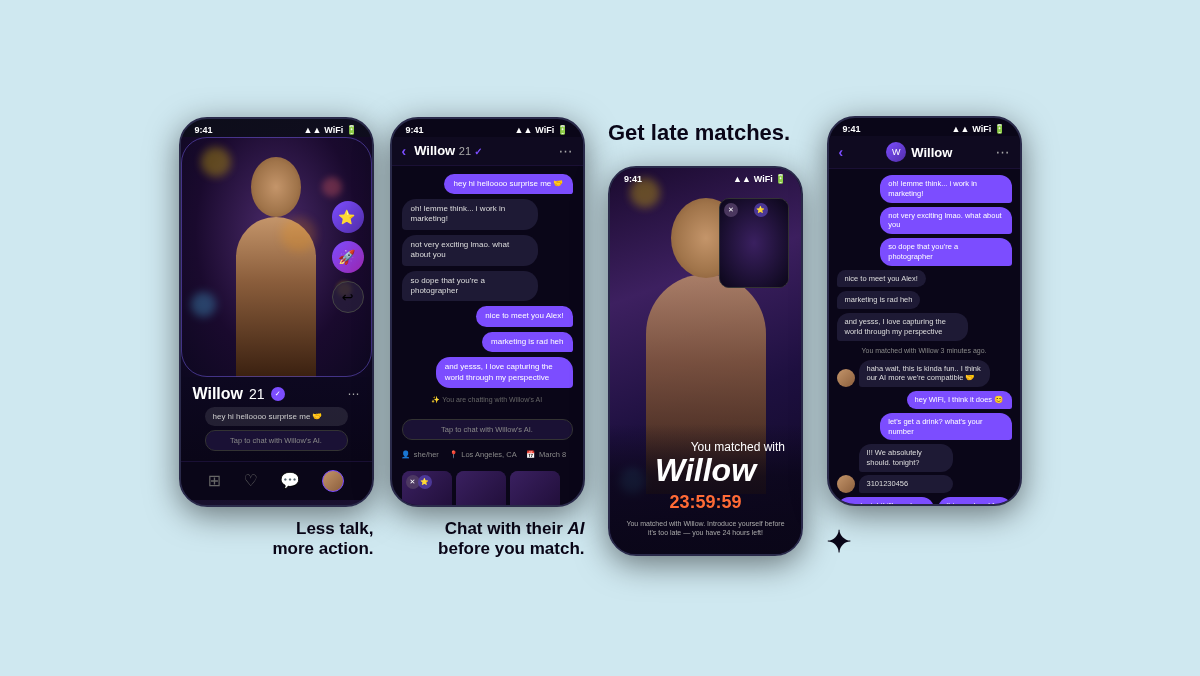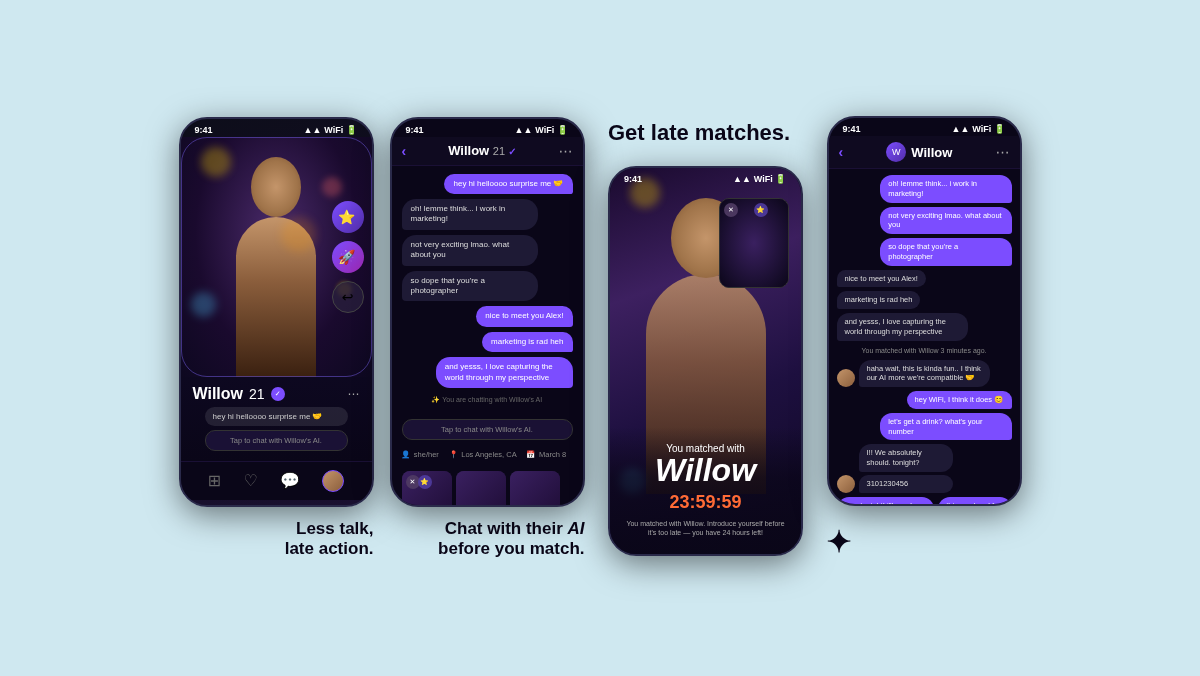--- a/index.html
+++ b/index.html
@@ -249,21 +249,20 @@
       color: #7c4dff;
       font-size: 14px;
       font-weight: 600;
     }
 
     .chat-header-name {
       font-size: 13px;
       font-weight: 700;
       color: #fff;
       flex: 1;
-      text-align: center;
     }
 
     .chat-header-age {
       color: #aaa;
       font-size: 11px;
       font-weight: 400;
     }
 
     .more-btn {
       color: #aaa;
@@ -394,23 +393,23 @@
     .match-overlay {
       position: absolute;
       bottom: 0;
       left: 0;
       right: 0;
       padding: 16px;
       background: linear-gradient(0deg, rgba(10,6,24,0.95) 0%, rgba(10,6,24,0.7) 60%, transparent 100%);
     }
 
     .matched-with {
-      font-size: 10px;
+      font-size: 12px;
       color: #fff;
-      text-align: center;
+      text-align: right;
       font-weight: 400;
     }
 
     .willow-name-large {
       font-size: 32px;
       font-weight: 900;
       color: #fff;
       text-align: center;
       line-height: 1;
       font-style: italic;
@@ -692,21 +691,21 @@
 
       <div class="bottom-nav">
         <span class="nav-icon">⊞</span>
         <span class="nav-icon">♡</span>
         <span class="nav-icon">💬</span>
         <div class="nav-avatar"></div>
       </div>
     </div>
     <div class="caption">
       <div>Less talk,</div>
-      <div>late action.</div>
+      <div>more action.</div>
     </div>
   </div>
 
   <div class="panel">
     <div class="phone panel2-phone">
       <div class="phone-status-bar">
         <span>9:41</span>
         <div class="status-right">
           <span>▲▲</span>
           <span>WiFi</span>

